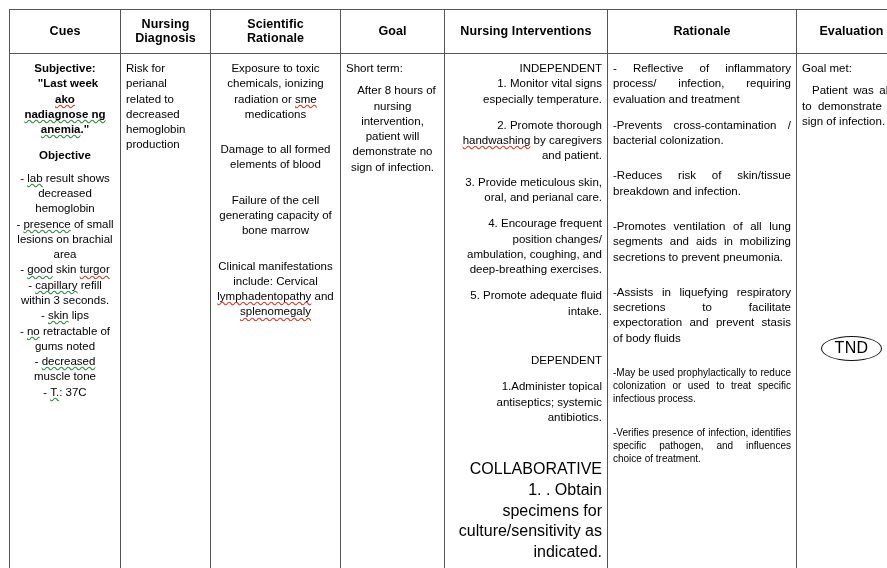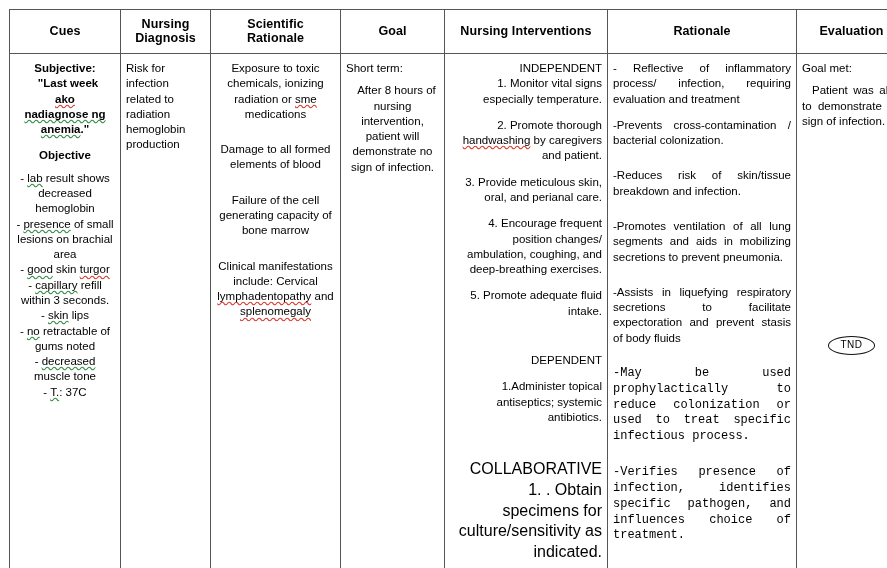--- a/index.html
+++ b/index.html
@@ -85,34 +85,34 @@
     text-decoration: underline wavy #d53a2e;
     text-decoration-skip-ink: none;
   }
   .sq-green {
     text-decoration: underline wavy #2f8b42;
     text-decoration-skip-ink: none;
   }
 
   
   .tiny { font-size: 16px; line-height: 1.3; }
-  .tiny-r { font-size: 12px; line-height: 1.32; font-family: Liberation Mono, monospace; }
+  .tiny-r { font-size: 10px; line-height: 1.32; }
 
   
   .tnd-wrap {
     display: block;
     text-align: center;
     margin-top: 2px;
   }
   .tnd {
     display: inline-block;
     border: 1.4px solid #111111;
     border-radius: 50%;
     padding: 3px 12px 4px 12px;
-    font-size: 10px;
+    font-size: 16px;
     line-height: 1;
     letter-spacing: 0.4px;
   }
 </style>
 </head>
 <body>
 
 <div class="page">
 
   <table class="careplan">
@@ -186,21 +186,21 @@
           </div>
           <div class="blk">
             <span>- </span><span class="sq-green">decreased</span><span> muscle tone</span>
           </div>
           <div class="blk">
             <span>- </span><span class="sq-green">T.</span><span>: 37C</span>
           </div>
         </td>
 
         <td class="c-diagnosis">
-          <div class="blk">Risk for infection related to radiation hemoglobin production</div>
+          <div class="blk">Risk for perianal related to decreased hemoglobin production</div>
         </td>
 
         <td class="c-scientific">
           <div class="blk">
             <span>Exposure to toxic chemicals, ionizing radiation or </span><span class="sq-red">sme</span><span> medications</span>
           </div>
           <div class="gap-lg"></div>
           <div class="blk">Damage to all formed elements of blood</div>
           <div class="gap-lg"></div>
           <div class="blk">Failure of the cell generating capacity of bone marrow</div>

